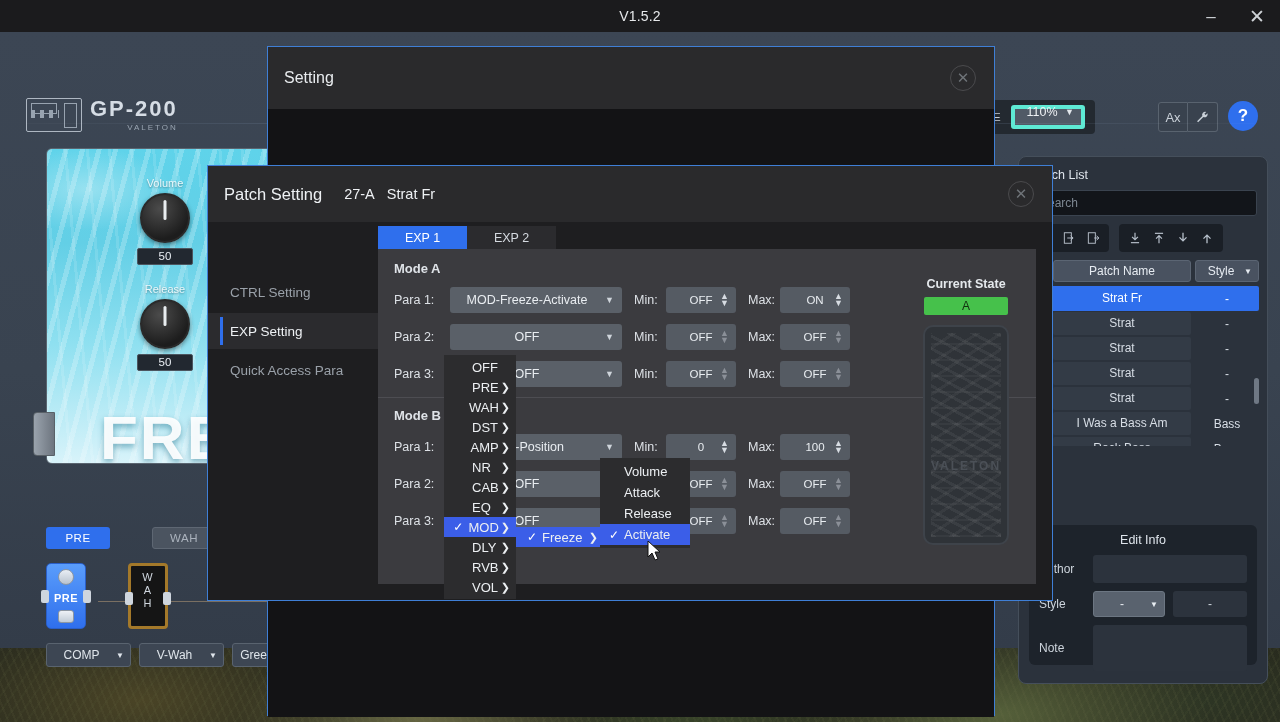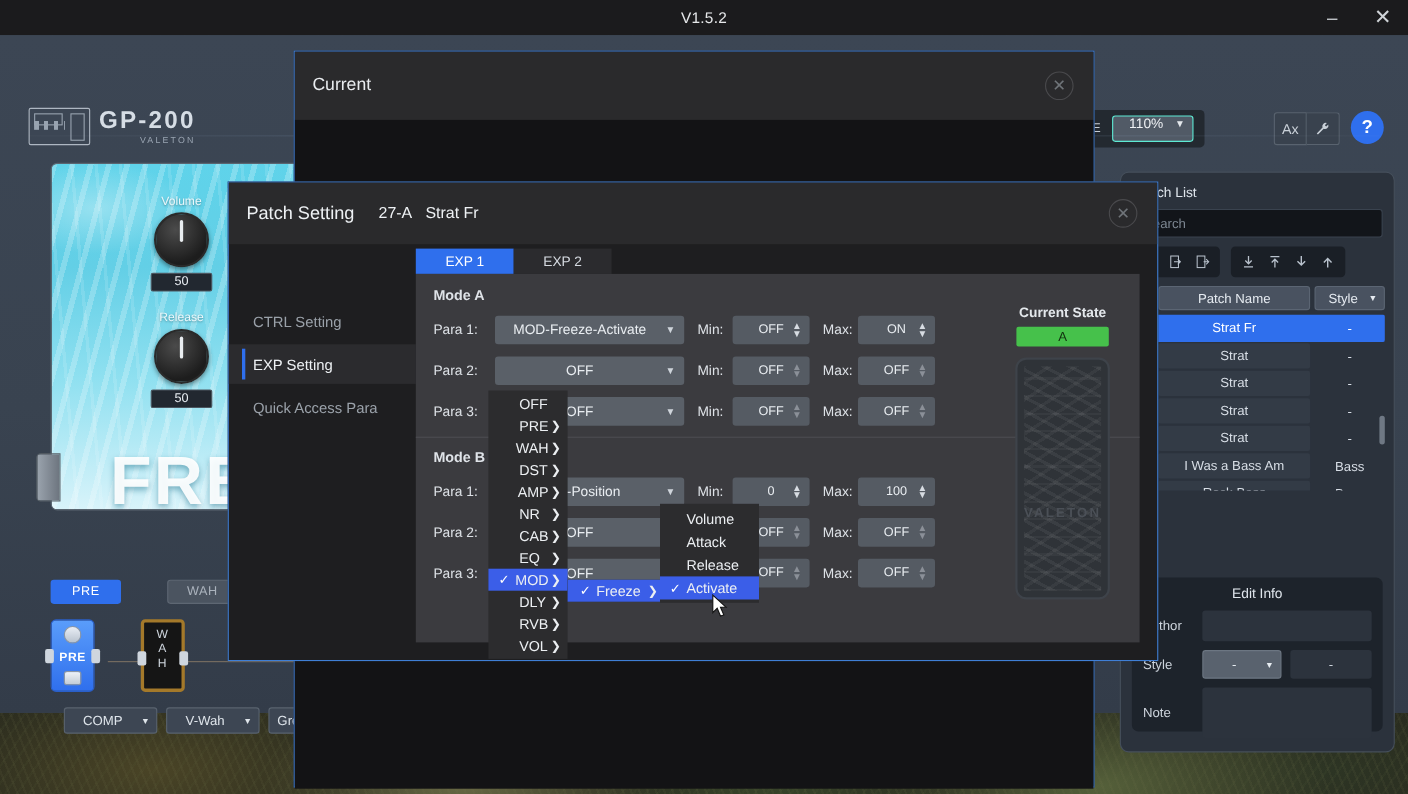--- a/index.html
+++ b/index.html
@@ -73,21 +73,21 @@
   .logo-sub{ font-size:8px; letter-spacing:2px; color:#9aa5b2; text-align:right; margin-top:3px;}
 
   
   .viewsize-group{
     position:absolute; right:185px; top:52px; height:34px;
     background:#232930; border-radius:4px; display:flex; align-items:center;
     padding:0 10px; gap:10px;
   }
   .viewsize-label{ font-size:11.5px; color:#c8ced6; letter-spacing:.4px;}
   .select-box{
-    background:#515a66; border:1px solid #5eead4; border-radius:3px;
+    background:#515a66; border:4px solid #5eead4; border-radius:3px;
     height:24px; min-width:74px; display:flex; align-items:center; justify-content:center;
     color:#eef1f4; font-size:12.5px; position:relative; padding:0 22px 10px 10px;
   }
   .select-box .caret{ position:absolute; right:7px; font-size:9px; color:#e4e8ec;}
   .icon-btn{
     width:30px; height:30px; border:1px solid #59636f; border-radius:3px;
     background:#39424e; display:flex; align-items:center; justify-content:center;
     color:#c9d0d8;
   }
   .iconbar{ position:absolute; right:62px; top:54px; display:flex; }
@@ -159,21 +159,21 @@
   .mini-pedal.pre{ background:linear-gradient(#5a9dfb,#2f6fed); border:1px solid #2a5fc9;}
   .mini-pedal.wah{ background:#151515; border:3px solid #a4792a; border-radius:4px;}
   .mp-knob{ width:16px; height:16px; border-radius:50%;
      background:linear-gradient(#e9eef5,#b9c3cf); border:1px solid #8d97a3;}
   .mp-foot{ width:16px; height:13px; border-radius:3px;
      background:linear-gradient(#eef2f7,#c2ccd7); border:1px solid #8d97a3;}
   .mp-name{ font-size:11px; color:#fff; font-weight:bold; letter-spacing:.5px;}
   .mp-jack{ position:absolute; top:26px; width:8px; height:13px; background:#cfd6de; border-radius:2px;}
   .mp-jack.l{ left:-6px;} .mp-jack.r{ right:-6px;}
   .wah-letters{ color:#cfd6de; font-size:11px; line-height:13px; text-align:center; letter-spacing:1px;}
-  .chain-row3{ display:flex; gap:8px; margin-top:14px;margin-left:12px; }
+  .chain-row3{ display:flex; gap:8px; margin-top:14px; }
   .chain-sel{
     width:85px; height:24px; background:#3d4653; border:1px solid #59636f; border-radius:3px;
     color:#dfe5eb; font-size:12px; display:flex; align-items:center; justify-content:center;
     position:relative; padding-right:14px;
   }
   .chain-sel .caret{ position:absolute; right:6px; font-size:8px;}
 
   
   .patchlist{
     position:absolute; left:1018px; top:124px; width:250px; height:528px;
@@ -559,21 +559,21 @@
         <div class="ei-row">
           <div class="ei-lbl">Note</div>
           <div class="ei-input ei-note"></div>
         </div>
       </div>
     </div>
   </div>
 
   <div class="dlg-settings">
     <div class="hd">
-      <div class="t">Current</div>
+      <div class="t">Setting</div>
       <div class="dlg-close">✕</div>
     </div>
     <div class="bd"></div>
   </div>
 
   <div class="dlg-patch">
     <div class="dp-hd">
       <div class="t1">Patch Setting</div>
       <div class="t2">27-A</div>
       <div class="t3">Strat Fr</div>

